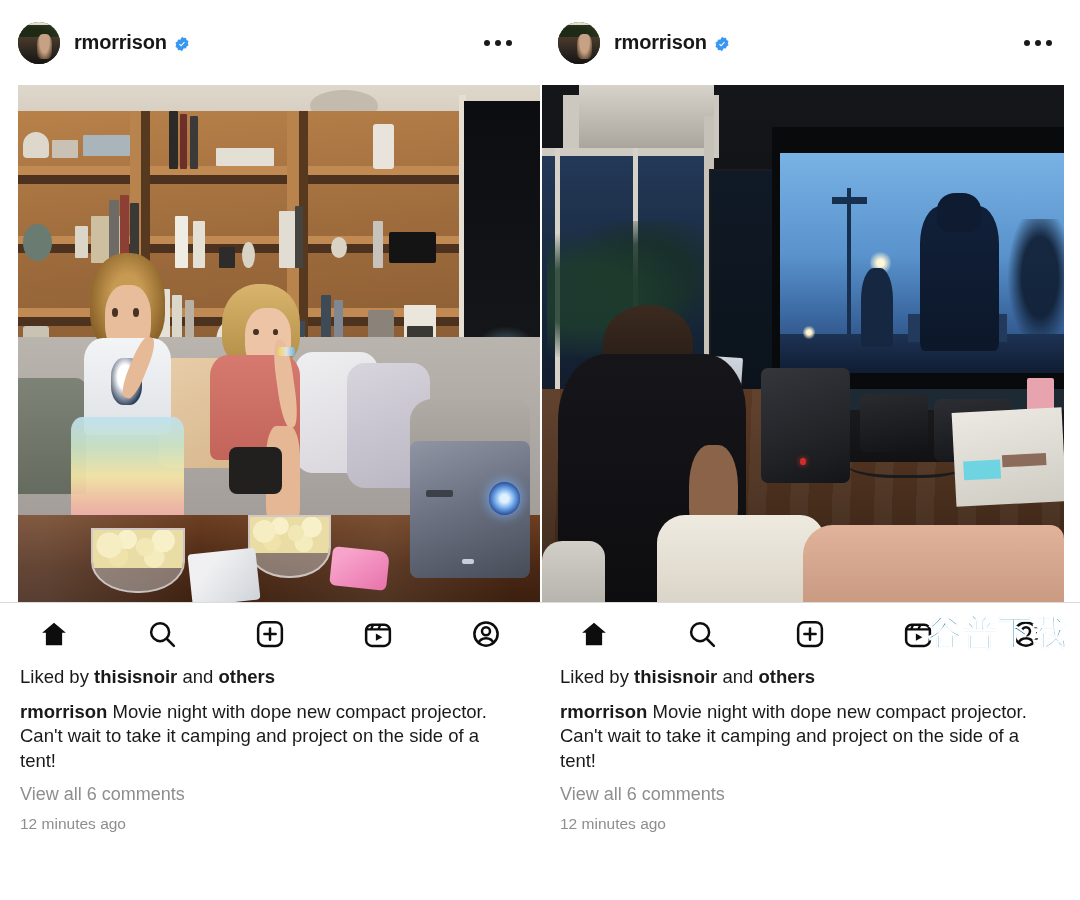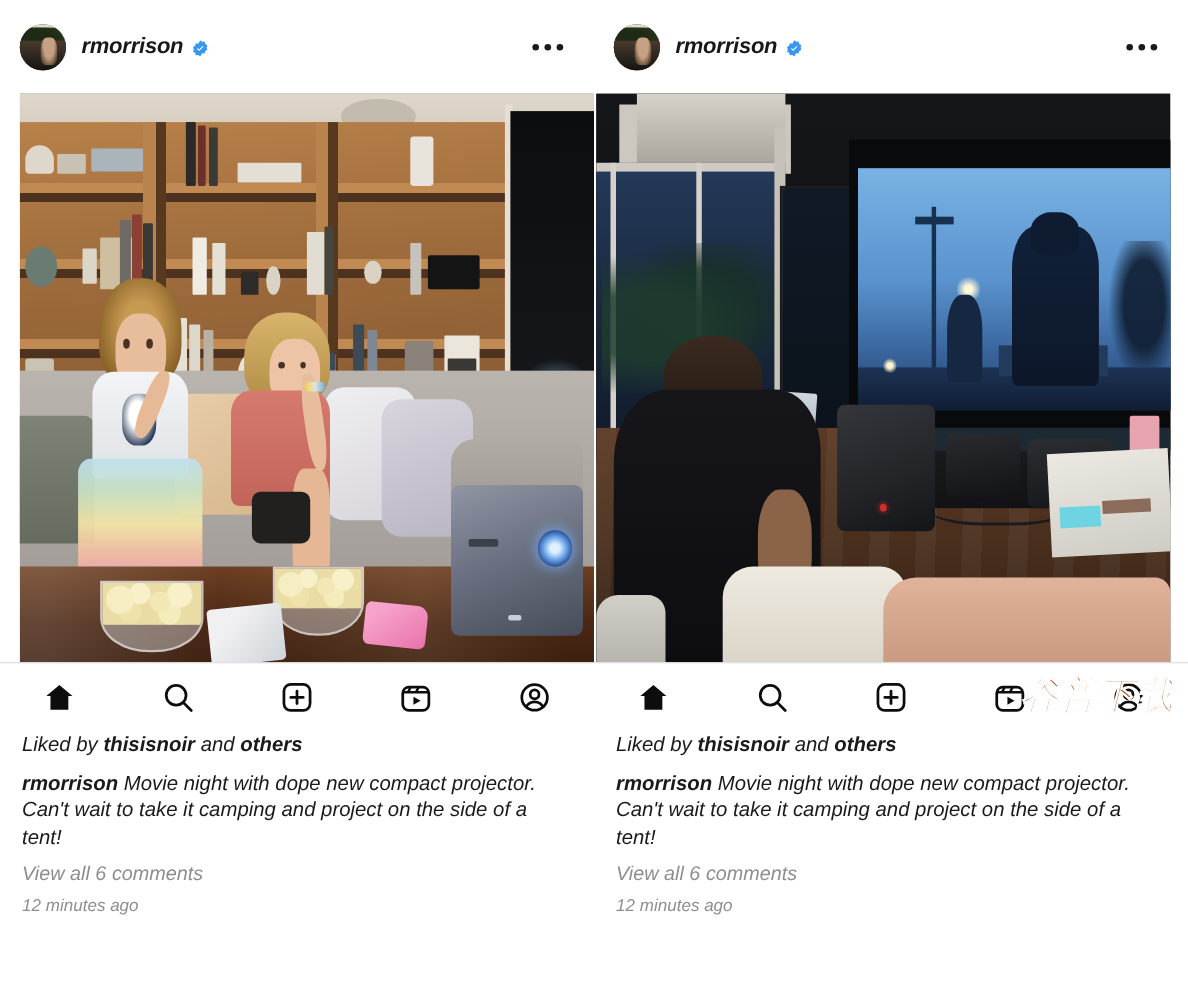--- a/index.html
+++ b/index.html
@@ -4,21 +4,21 @@
 <style>
   * { box-sizing: border-box; margin: 0; padding: 0; }
   html, body {
     width: 1080px; height: 900px;
     background: #ffffff;
     font-family: "Liberation Sans", sans-serif;
     overflow: hidden;
   }
   .screen { position: relative; width: 1080px; height: 900px; display: flex; }
 
-  .panel { position: relative; height: 664px; background: #fff; font-style: italic; }
+  .panel { position: relative; height: 664px; background: #fff; }
   .panel.left  { width: 540px; }
   .panel.right { width: 540px; }
 
   
   .post-header {
     height: 85px;
     display: flex; align-items: center;
     padding: 0 18px;
     background: #fff;
   }
@@ -508,21 +508,21 @@
     position: absolute; left: 0; bottom: 0; width: 540px; height: 62px;
     border-top: 1px solid #dbdbdb;
     display: flex; align-items: center; justify-content: space-around;
     background: #fff;
   }
   .nav-item { padding: 6px 12px; display: flex; align-items: center; justify-content: center; cursor: pointer; }
 
   .watermark {
     position: absolute; right: 12px; bottom: 8px;
     font-size: 34px; font-weight: bold; letter-spacing: 1px;
-    color: #c2410c;
+    color: #0369a1;
     -webkit-text-stroke: 1px #ffffff;
     z-index: 20;
     font-family: "DejaVu Sans", sans-serif;
   }
 </style>
 </head>
 <body>
 
 <div class="screen">
 

